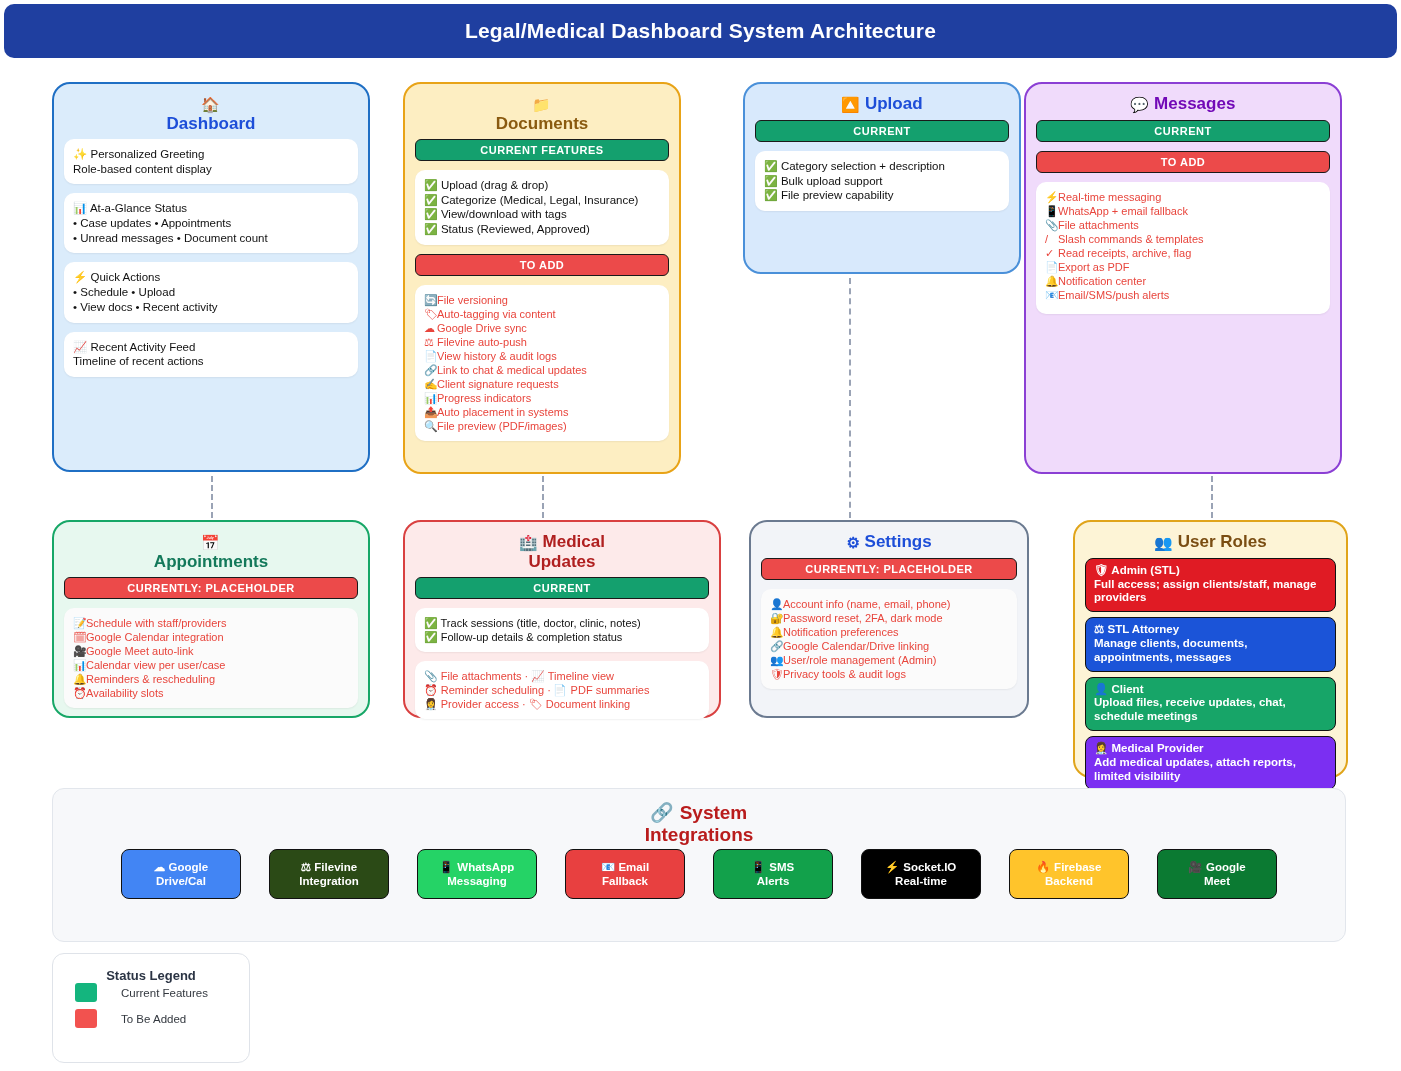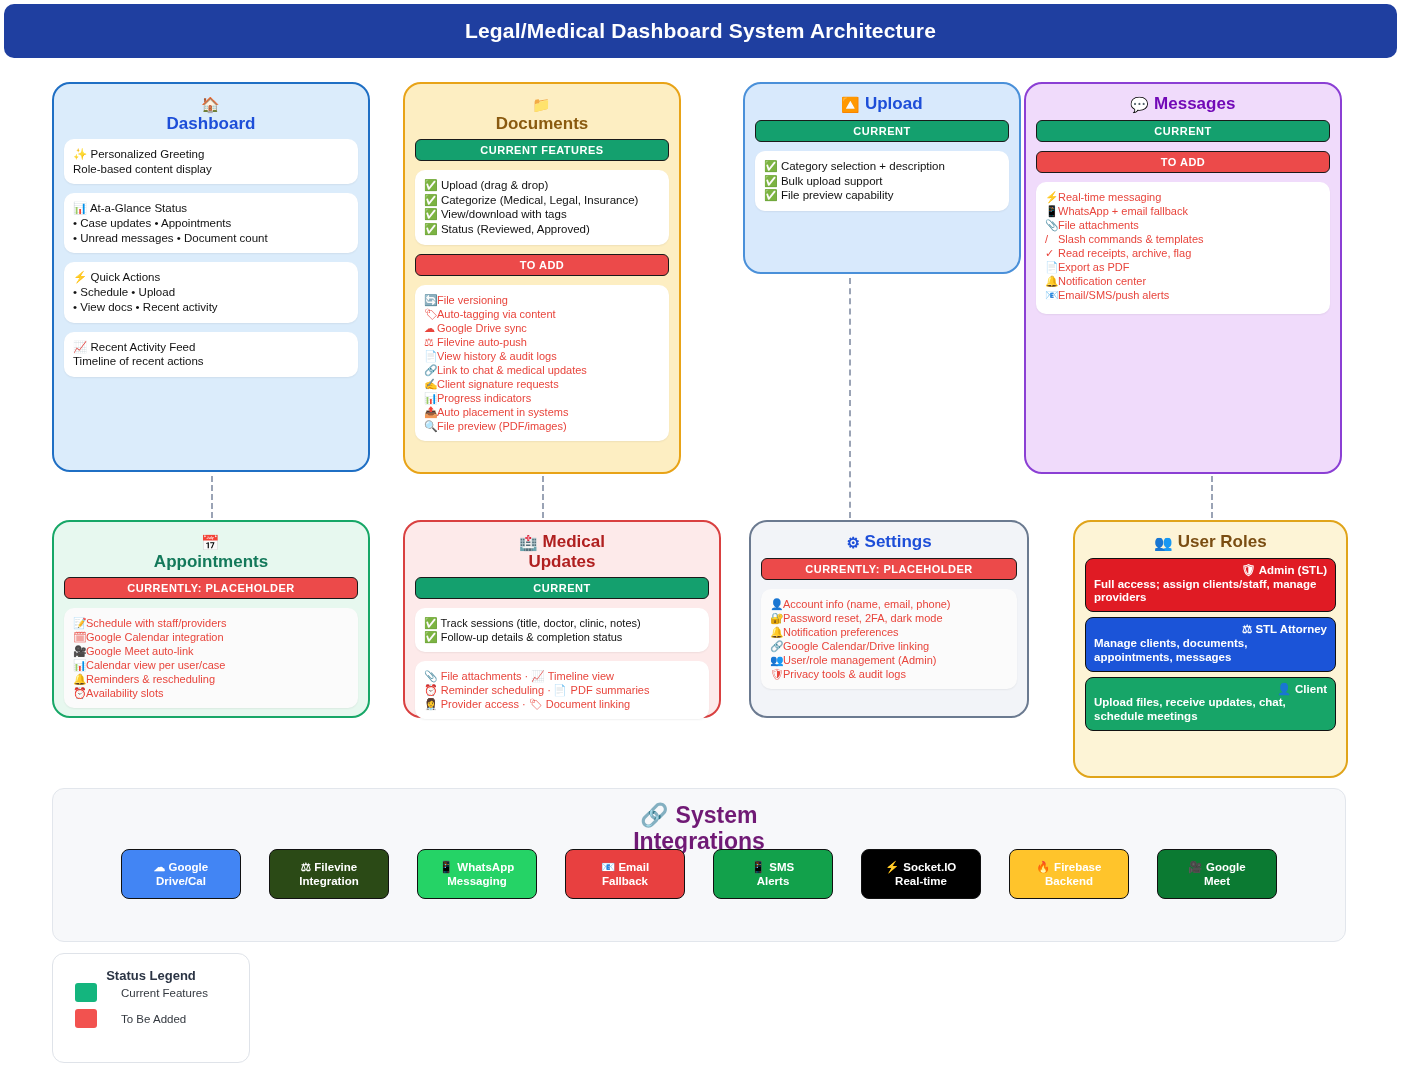--- a/index.html
+++ b/index.html
@@ -79,34 +79,34 @@
   #card-settings .card-title { color:#1d4ed8; }
   #card-roles        { background:#fdf4d6; border-color:#e0a41a; }
   #card-roles .card-title { color:#7a4d12; }
 
   
   .role {
     border-radius:8px; border:1.5px solid #111;
     color:#fff; padding:5px 8px 6px 8px; margin-bottom:5px;
   }
   .role:last-child { margin-bottom:0; }
-  .role .rt { font-size:11.5px; font-weight:bold; line-height:1.2;text-align:right; }
+  .role .rt { font-size:11.5px; font-weight:bold; line-height:1.2; }
   .role .rd { font-size:11.5px; font-weight:bold; line-height:1.2; }
   .role.admin    { background:#e01b24; }
   .role.attorney { background:#1b54d8; }
   .role.client   { background:#17a568; }
   .role.provider { background:#7b2ff2; }
 
   
   #integrations {
     position:absolute; left:52px; top:788px; width:1294px; height:154px;
     background:#f7f8fa; border:1px solid #e2e6ec; border-radius:12px;
   }
   #integrations .sect-title {
-    text-align:center; font-size:23px; font-weight:bold; color:#701a75;
+    text-align:center; font-size:19px; font-weight:bold; color:#b91c1c;
     line-height:1.15; padding-top:13px;
   }
   #int-row {
     position:absolute; left:0; top:60px; width:100%;
     display:flex; justify-content:center; gap:28px;
   }
   .int-chip {
     width:120px; height:50px; border-radius:8px; border:1.5px solid #111;
     color:#fff; font-size:11.5px; font-weight:bold; line-height:1.25;
     display:flex; align-items:center; justify-content:center; text-align:center;
@@ -282,20 +282,24 @@
     <div class="rd">Full access; assign clients/staff, manage providers</div>
   </div>
   <div class="role attorney">
     <div class="rt">⚖ STL Attorney</div>
     <div class="rd">Manage clients, documents, appointments, messages</div>
   </div>
   <div class="role client">
     <div class="rt">👤 Client</div>
     <div class="rd">Upload files, receive updates, chat, schedule meetings</div>
   </div>
+  <div class="role provider">
+    <div class="rt">👩‍⚕ Medical Provider</div>
+    <div class="rd">Add medical updates, attach reports, limited visibility</div>
+  </div>
 </div>
 
 <div id="integrations">
   <div class="sect-title">
     <div><span>🔗</span> <span>System</span></div>
     <div>Integrations</div>
   </div>
   <div id="int-row">
     <div class="int-chip" style="background:#4285f4;">
       <div><span>☁</span> <span>Google</span><br><span>Drive/Cal</span></div>

